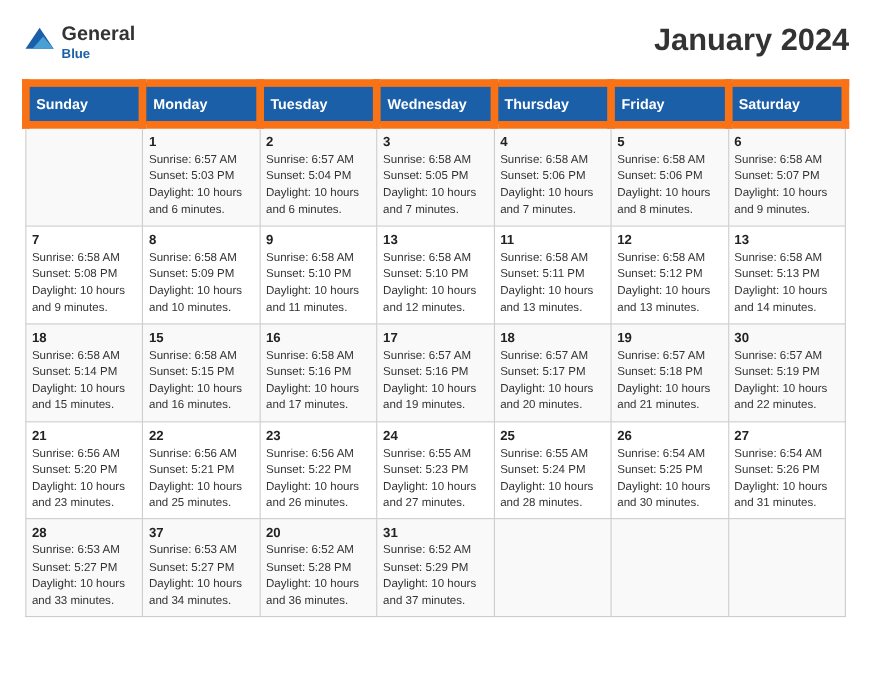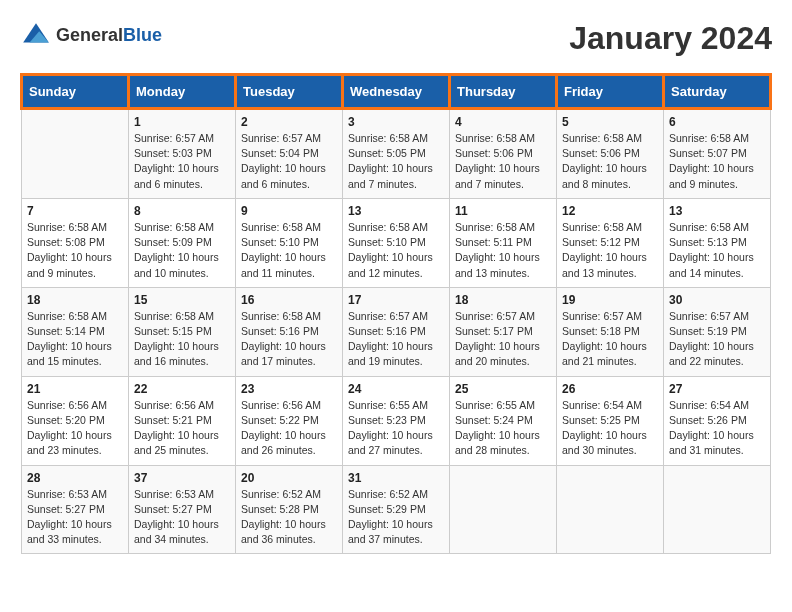--- a/index.html
+++ b/index.html
@@ -16,62 +16,62 @@
       align-items: flex-start;
       margin-bottom: 16px;
     }
     .logo {
       display: flex;
       align-items: center;
       gap: 4px;
     }
     .logo-text {
       display: flex;
-      flex-direction: row;
+      flex-direction: column;
       line-height: 1.2;
     }
     .logo-general {
       font-size: 18px;
       font-weight: bold;
       color: #333;
     }
     .logo-blue {
-      font-size: 18px;
+      font-size: 12px;
       font-weight: bold;
       color: #1a5fa8;
     }
     .logo-icon {
       width: 32px;
       height: 32px;
     }
     .title-block {
       text-align: right;
     }
     .month-title {
-      font-size: 32px;
+      font-size: 28px;
       font-weight: bold;
       color: #333;
     }
     .location-title {
       font-size: 15px;
       color: #555;
     }
     table {
       width: 100%;
       border-collapse: collapse;
       table-layout: fixed;
     }
     thead tr th {
       background-color: #1a5fa8;
       color: white;
       padding: 8px 6px;
       font-size: 13px;
       font-weight: bold;
       text-align: left;
-      border: 3px solid #f97316;
+      border: 7px solid #f97316;
     }
     tbody tr td {
       border: 1px solid #ccc;
       vertical-align: top;
       padding: 5px 5px 6px 5px;
       height: 88px;
       font-size: 11px;
       color: #333;
     }
     tbody tr:nth-child(odd) td {

